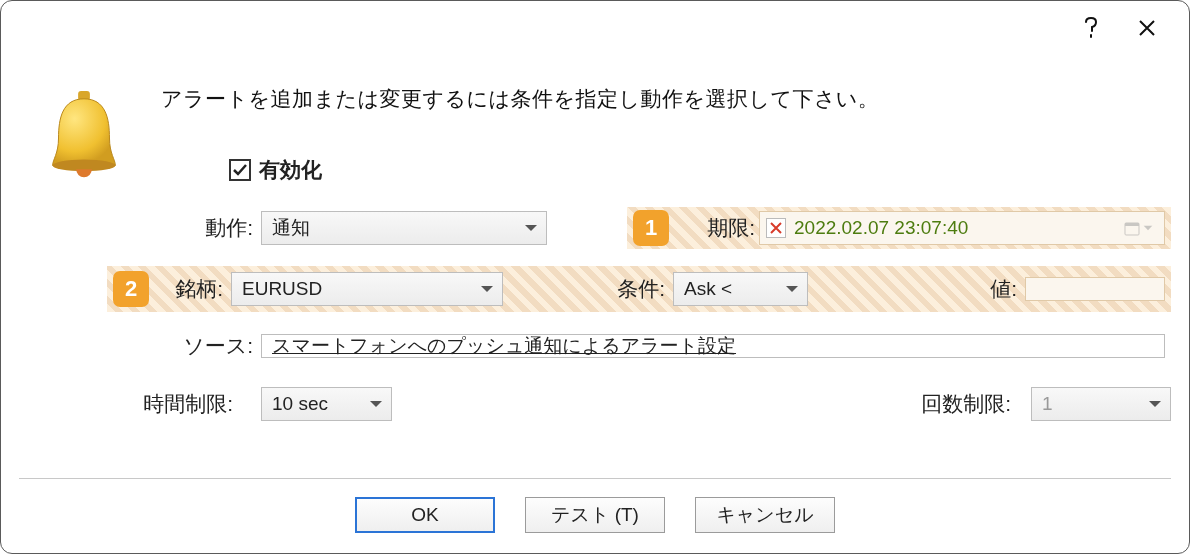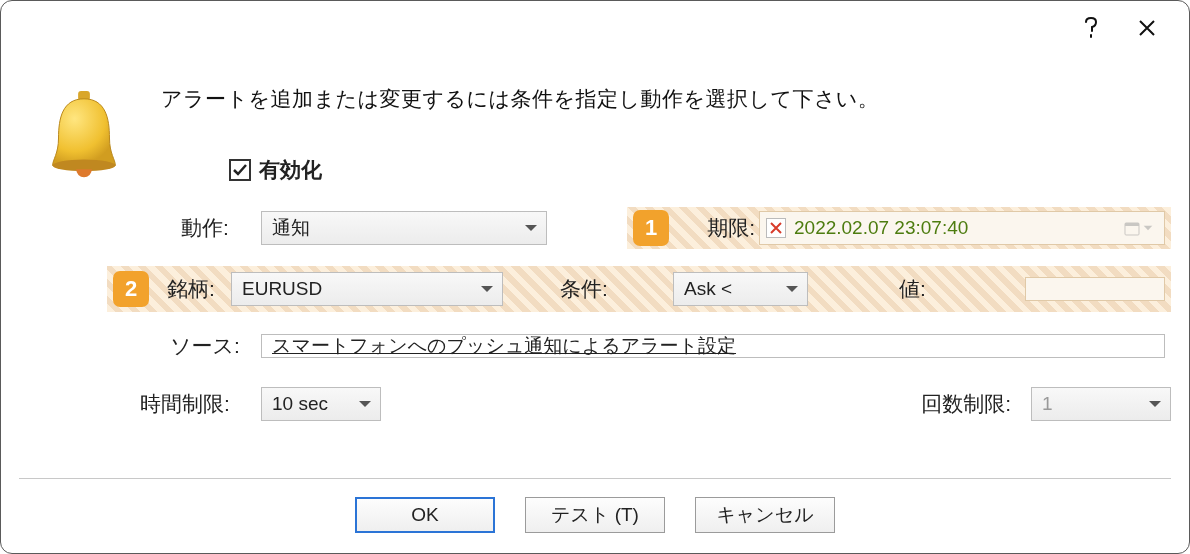--- a/index.html
+++ b/index.html
@@ -40,21 +40,21 @@
   .hl {
     background: repeating-linear-gradient(
       45deg,
       #fcefdc 0px, #fcefdc 6px,
       #f2dcc1 6px, #f2dcc1 12px
     );
     padding: 2px 4px;
   }
   .hl-wrap { display:flex; align-items:center; height:42px; }
   .lbl {
-    width: 104px; text-align: center; font-size: 21px; color: #222;
+    width: 104px; text-align: right; font-size: 21px; color: #222;
     padding-right: 8px; flex-shrink: 0;
   }
   .lbl-narrow { width: 80px; text-align:right; font-size:21px; color:#222; padding-right:4px; flex-shrink:0;}
   .chk {
     width: 22px; height: 22px; border: 2px solid #333; display: inline-flex;
     align-items: center; justify-content: center; margin-right: 8px;
     background: #fff; flex-shrink:0;
   }
   .chk svg { width: 16px; height: 16px; }
   .chk-label { font-size: 21px; color: #222; }
@@ -218,21 +218,21 @@
       <div class="row" style="margin-top:12px;">
         <span class="lbl">ソース:</span>
         <div class="txt-input" style="flex:1; margin-right:6px;">
           <span>スマートフォンへのプッシュ通知によるアラート設定</span>
         </div>
       </div>
 
       <div class="row">
         <span class="lbl" style="width:104px; margin-left:-20px;">時間制限:</span>
         <div style="width:20px;"></div>
-        <div class="combo" style="width:120px;">
+        <div class="combo" style="width:131px;">
           <span>10 sec</span>
           <span class="caret">
               <svg viewBox="0 0 14 10">
                 <path d="M1 2 L7 8 L13 2"></path>
               </svg>
             </span>
         </div>
         <div style="flex:1;"></div>
         <span class="lbl" style="width:auto;">回数制限:</span>
         <div style="width:12px;"></div>

